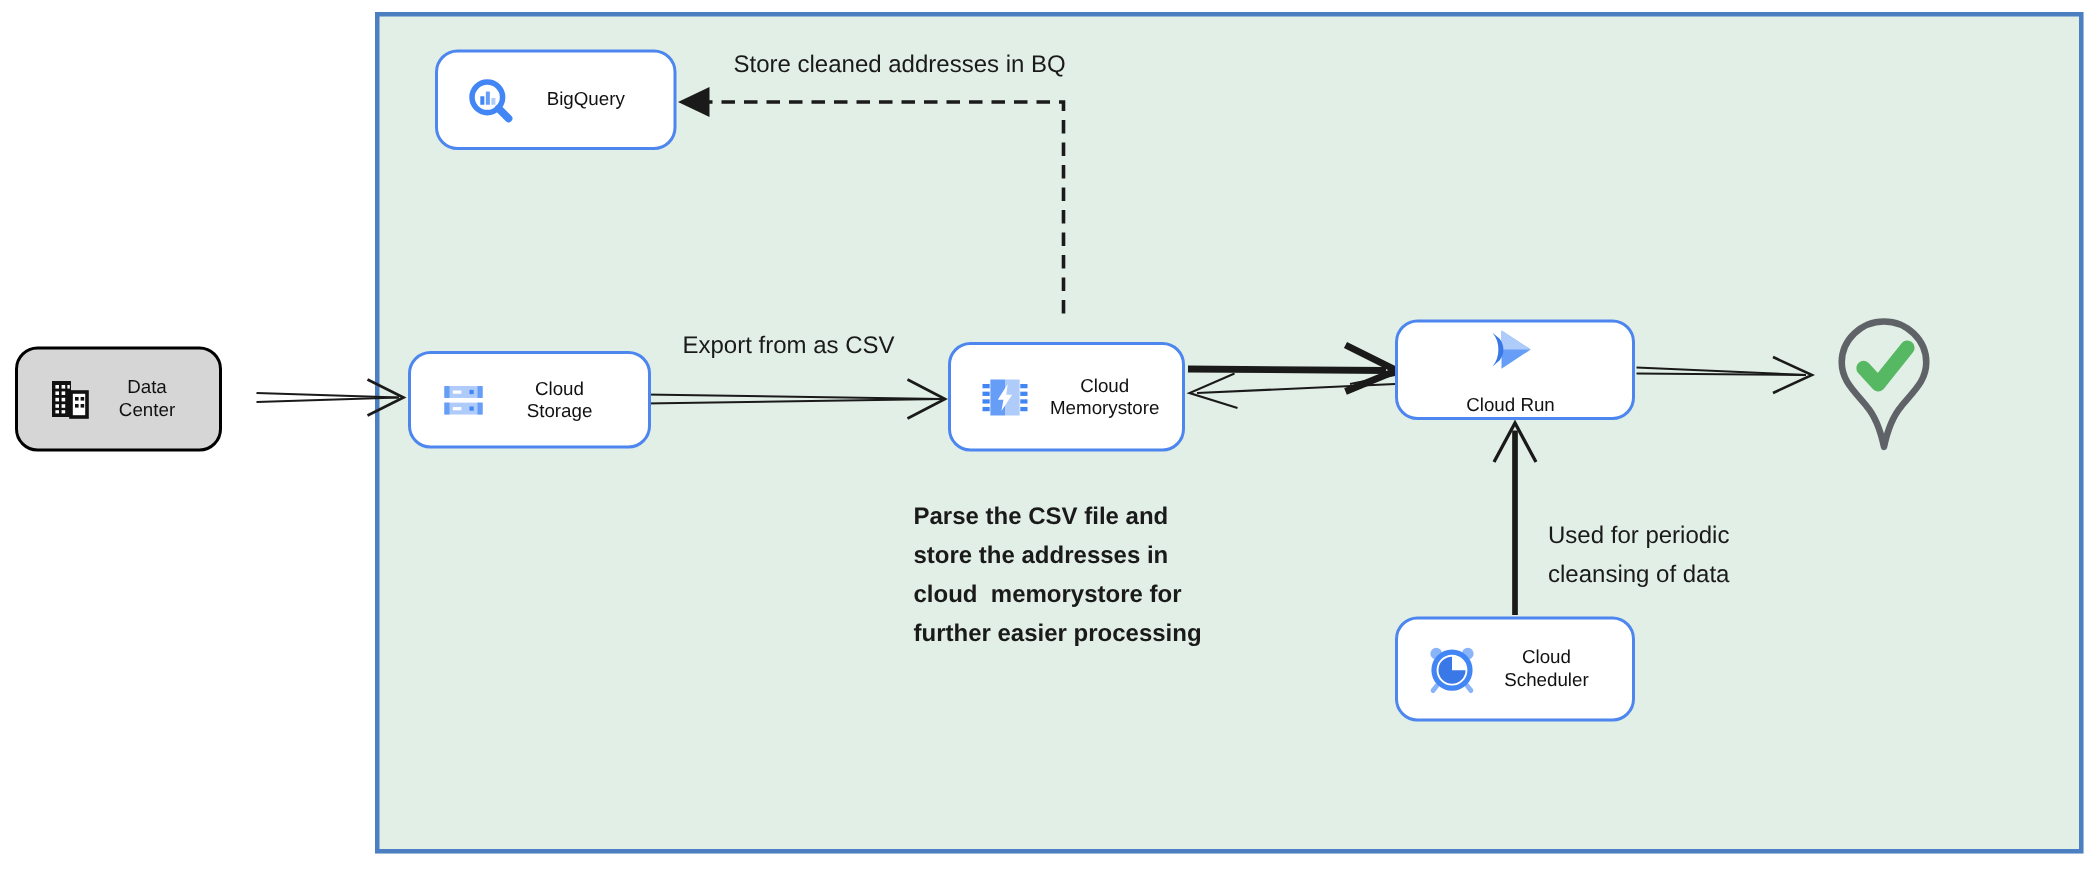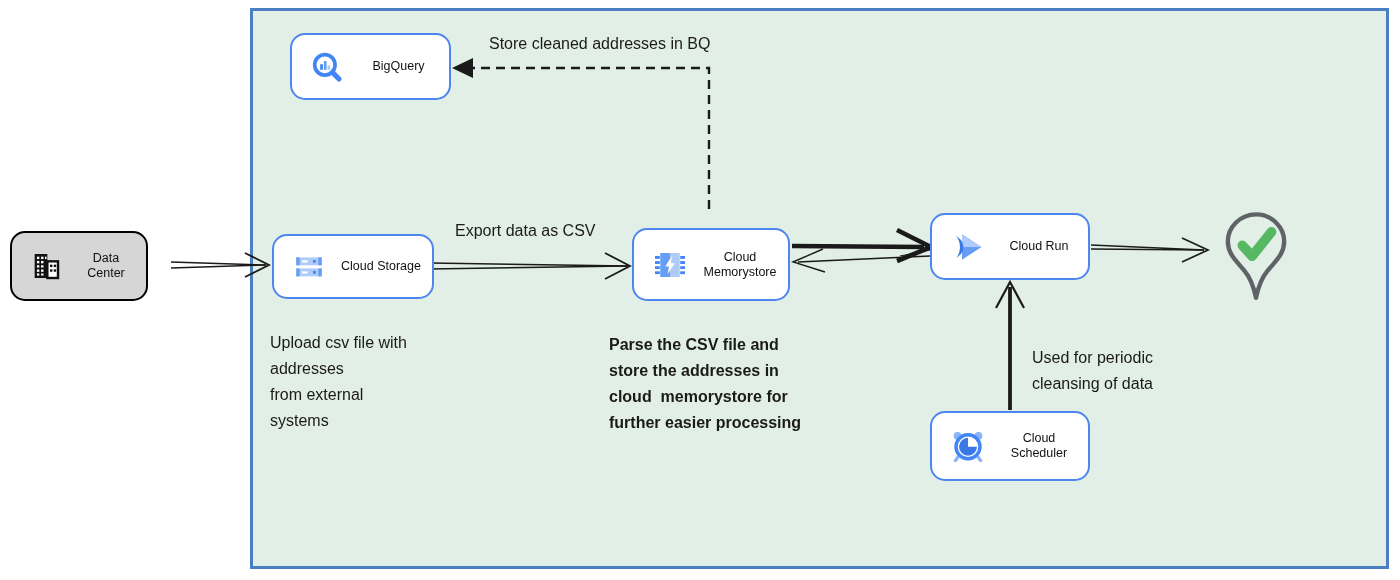--- a/index.html
+++ b/index.html
@@ -9,21 +9,21 @@
     background:#ffffff;
   }
   #gcp-zone{
     position:absolute;left:250px;top:8px;width:1139px;height:561px;
     background:#e2efe6;border:3px solid #4b7fc1;box-sizing:border-box;
   }
   #arrow-layer{position:absolute;left:0;top:0;width:1400px;height:580px;z-index:2;}
   .node{
     position:absolute;display:flex;align-items:center;gap:12px;
     background:#ffffff;border:2.5px solid #4d86ee;border-radius:15px;
-    box-sizing:border-box;padding:0 8px 0 18px;z-index:3;
+    box-sizing:border-box;padding:0 24px 0 18px;z-index:3;
   }
   .node.dark{background:#d6d6d6;border-color:#000000;}
   .node .icon{flex:0 0 auto;display:flex;align-items:center;justify-content:center;}
   .node .label{
     font-size:12.5px;line-height:15px;color:#111;white-space:pre-line;
     flex:1;text-align:center;
   }
   .note{
     position:absolute;font-size:16px;line-height:26px;color:#1a1a1a;
     white-space:pre-wrap;z-index:3;
@@ -159,21 +159,21 @@
         </g>
         <rect x="5.5" y="4" width="6.5" height="16" fill="#669df6"></rect>
         <rect x="12" y="4" width="6.5" height="16" fill="#aecbfa"></rect>
         <polygon points="13.2,6 8.8,13 11.3,13 10.4,18 15.2,10.8 12.6,10.8" fill="#ffffff"></polygon>
       </svg>
     </span>
     <span class="label">Cloud
 Memorystore</span>
   </div>
 
-  <div class="node" style="left:930px;top:213px;width:160px;height:67px;">
+  <div class="node" style="left:930px;top:213px;width:160px;height:67px;flex-direction:column;">
     <span class="icon">
       <svg width="36" height="36" viewBox="0 0 24 24">
         <polygon points="8,3.5 21,12 8,20.5" fill="#669df6"></polygon>
         <polygon points="8,3.5 21,12 8,12" fill="#aecbfa"></polygon>
         <path d="M4,4.5 C7.5,8.5 7.5,15.5 4,19.5 L7.2,16.8 C9.4,14 9.4,10 7.2,7.2 Z" fill="#3b78e7"></path>
       </svg>
     </span>
     <span class="label">Cloud Run</span>
   </div>
 
@@ -195,26 +195,22 @@
     <span>
       <svg width="68" height="100" viewBox="0 0 70 102">
         <path d="M35,4 C19,4 6,17 6,32 C6,45 15,52 23,62 C29,69 32.5,78 35,90 C37.5,78 41,69 47,62 C55,52 64,45 64,32 C64,17 51,4 35,4 Z" fill="none" stroke="#5f6368" stroke-width="4.5" stroke-linejoin="round"></path>
         <path d="M21,36 L31,47 L51,22" fill="none" stroke="#57b864" stroke-width="10" stroke-linecap="round" stroke-linejoin="round"></path>
       </svg>
     </span>
   </div>
 
   <div class="note" style="left:489px;top:31px;">Store cleaned addresses in BQ</div>
 
-  <div class="note" style="left:455px;top:218px;">Export data as CSV</div>
-
-  <div class="note" style="left:270px;top:330px;">Upload csv file with
-addresses
-from external
-systems</div>
+  <div class="note" style="left:455px;top:218px;">Export from as CSV</div>
+
 
   <div class="note" style="left:609px;top:332px;font-weight:bold;">Parse the CSV file and
 store the addresses in
 cloud  memorystore for
 further easier processing</div>
 
   <div class="note" style="left:1032px;top:345px;text-align:center;">Used for periodic
 cleansing of data</div>
 
 

